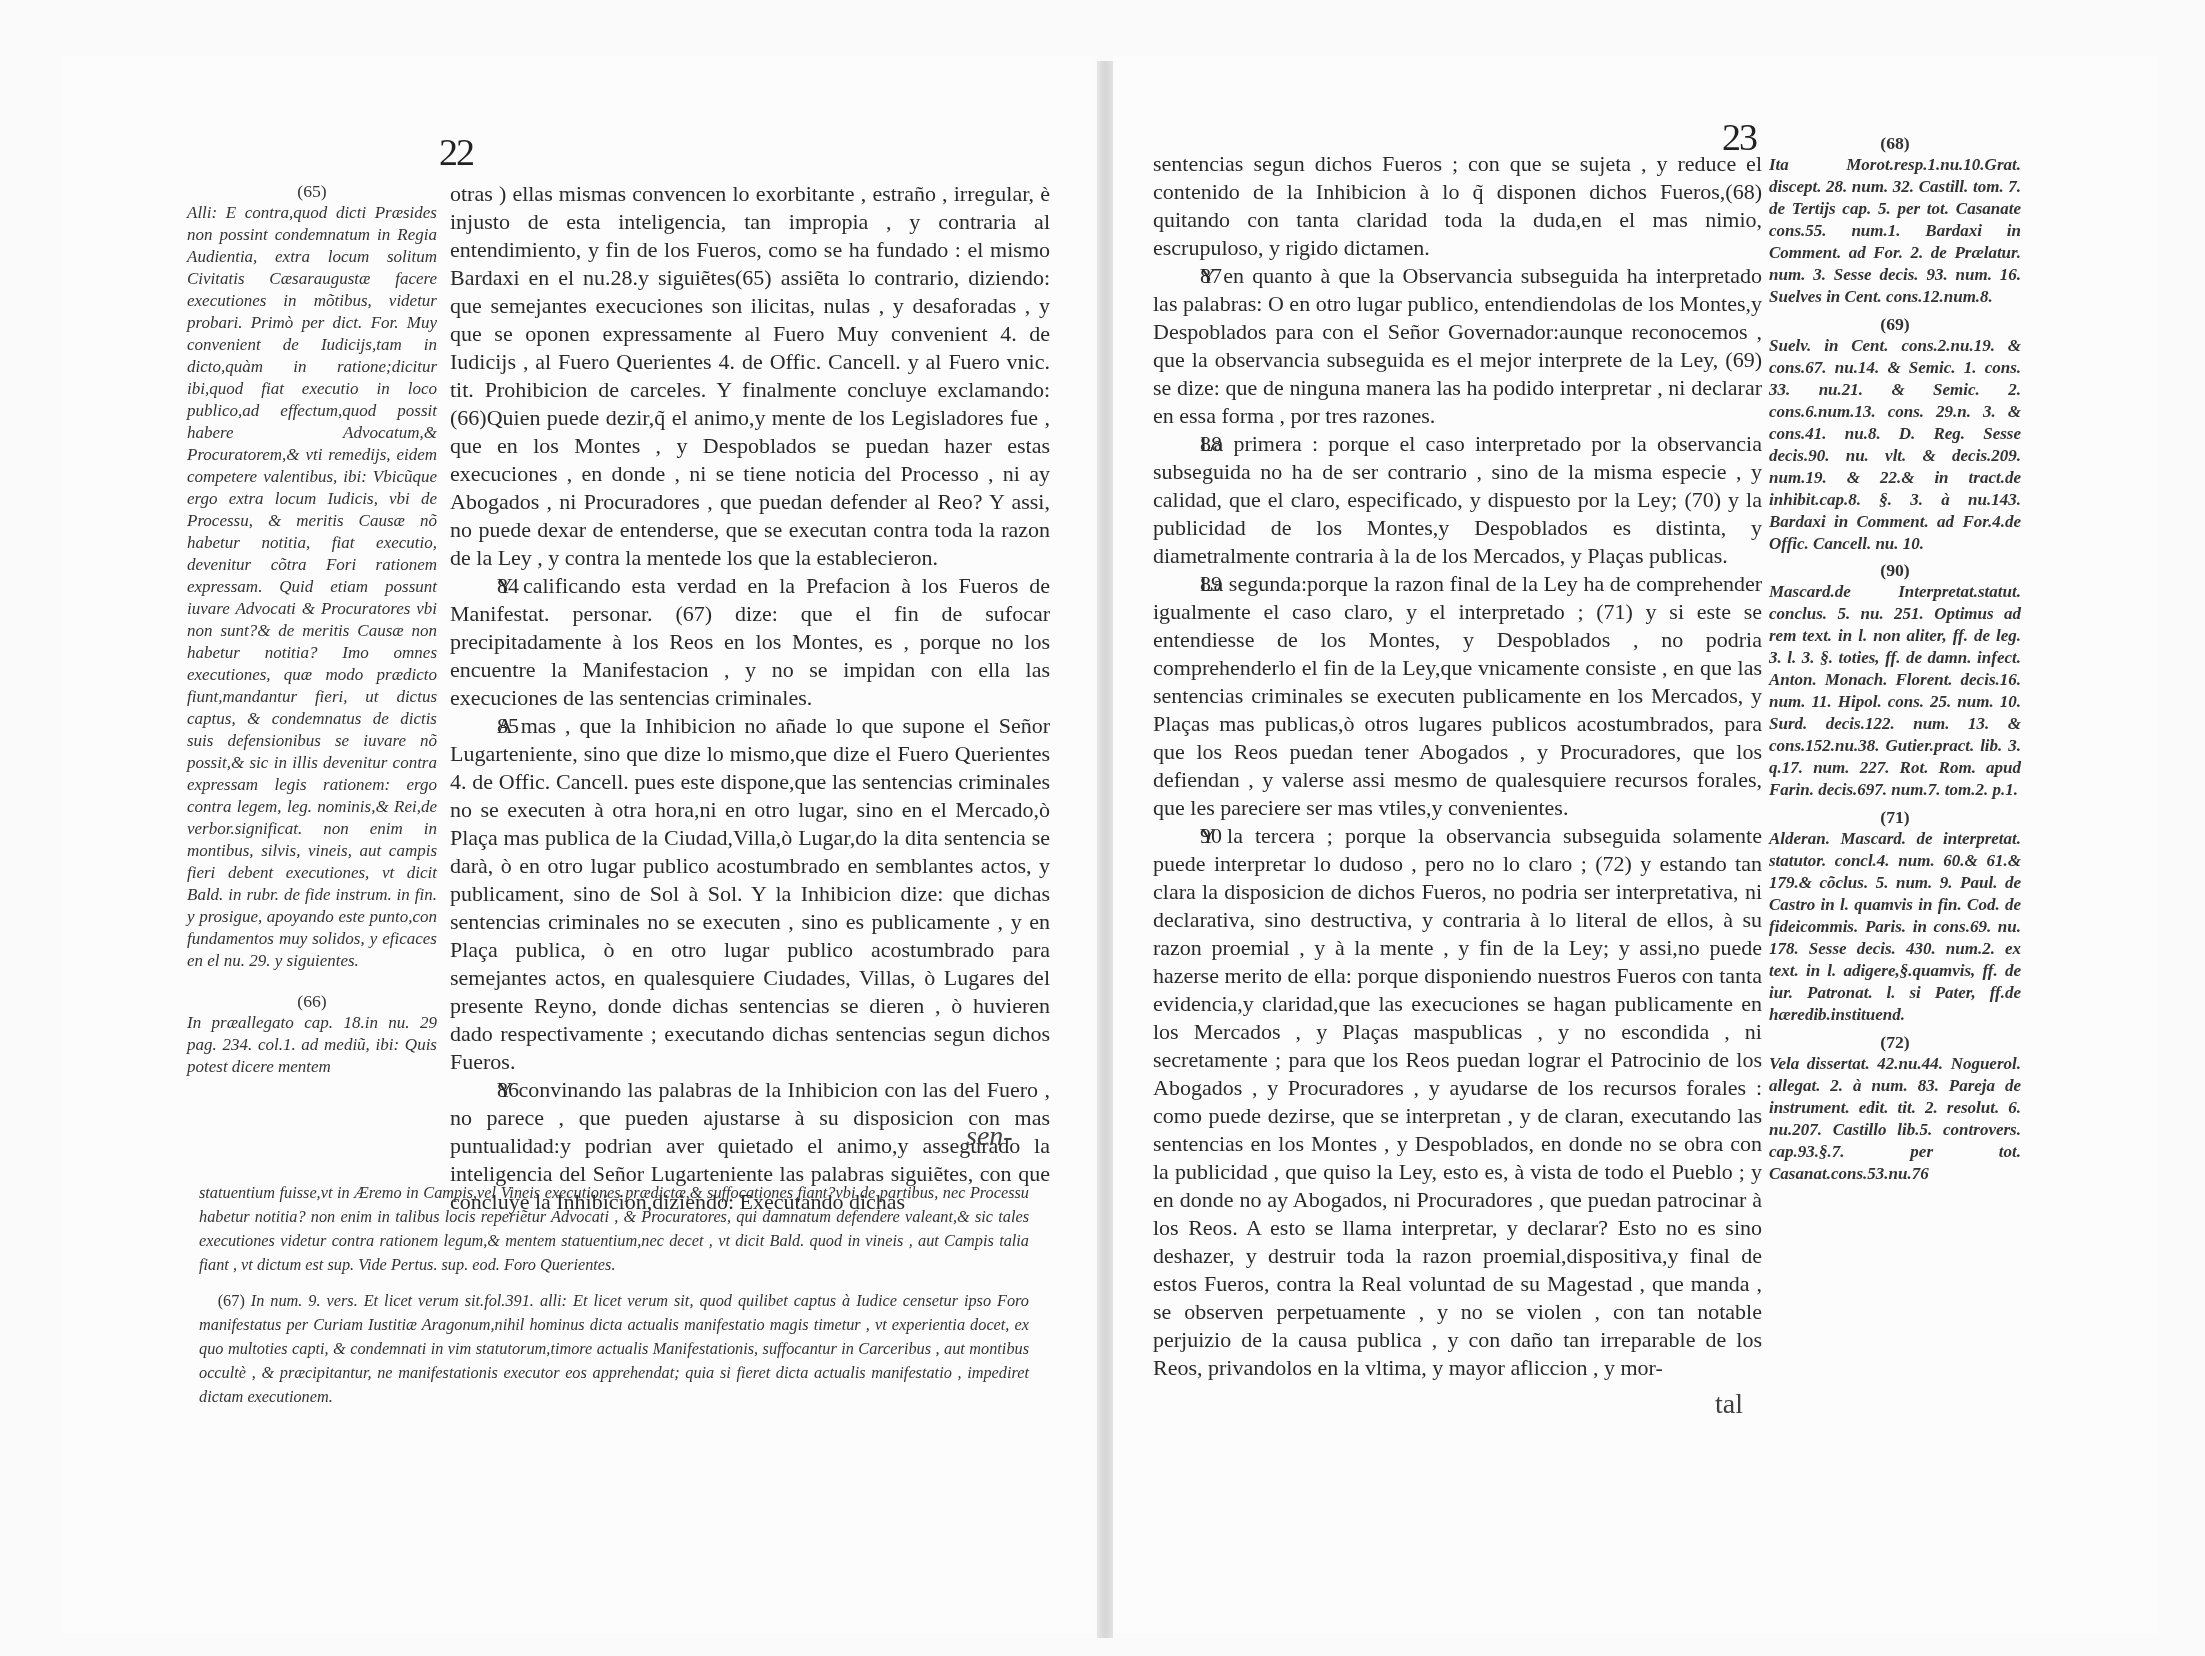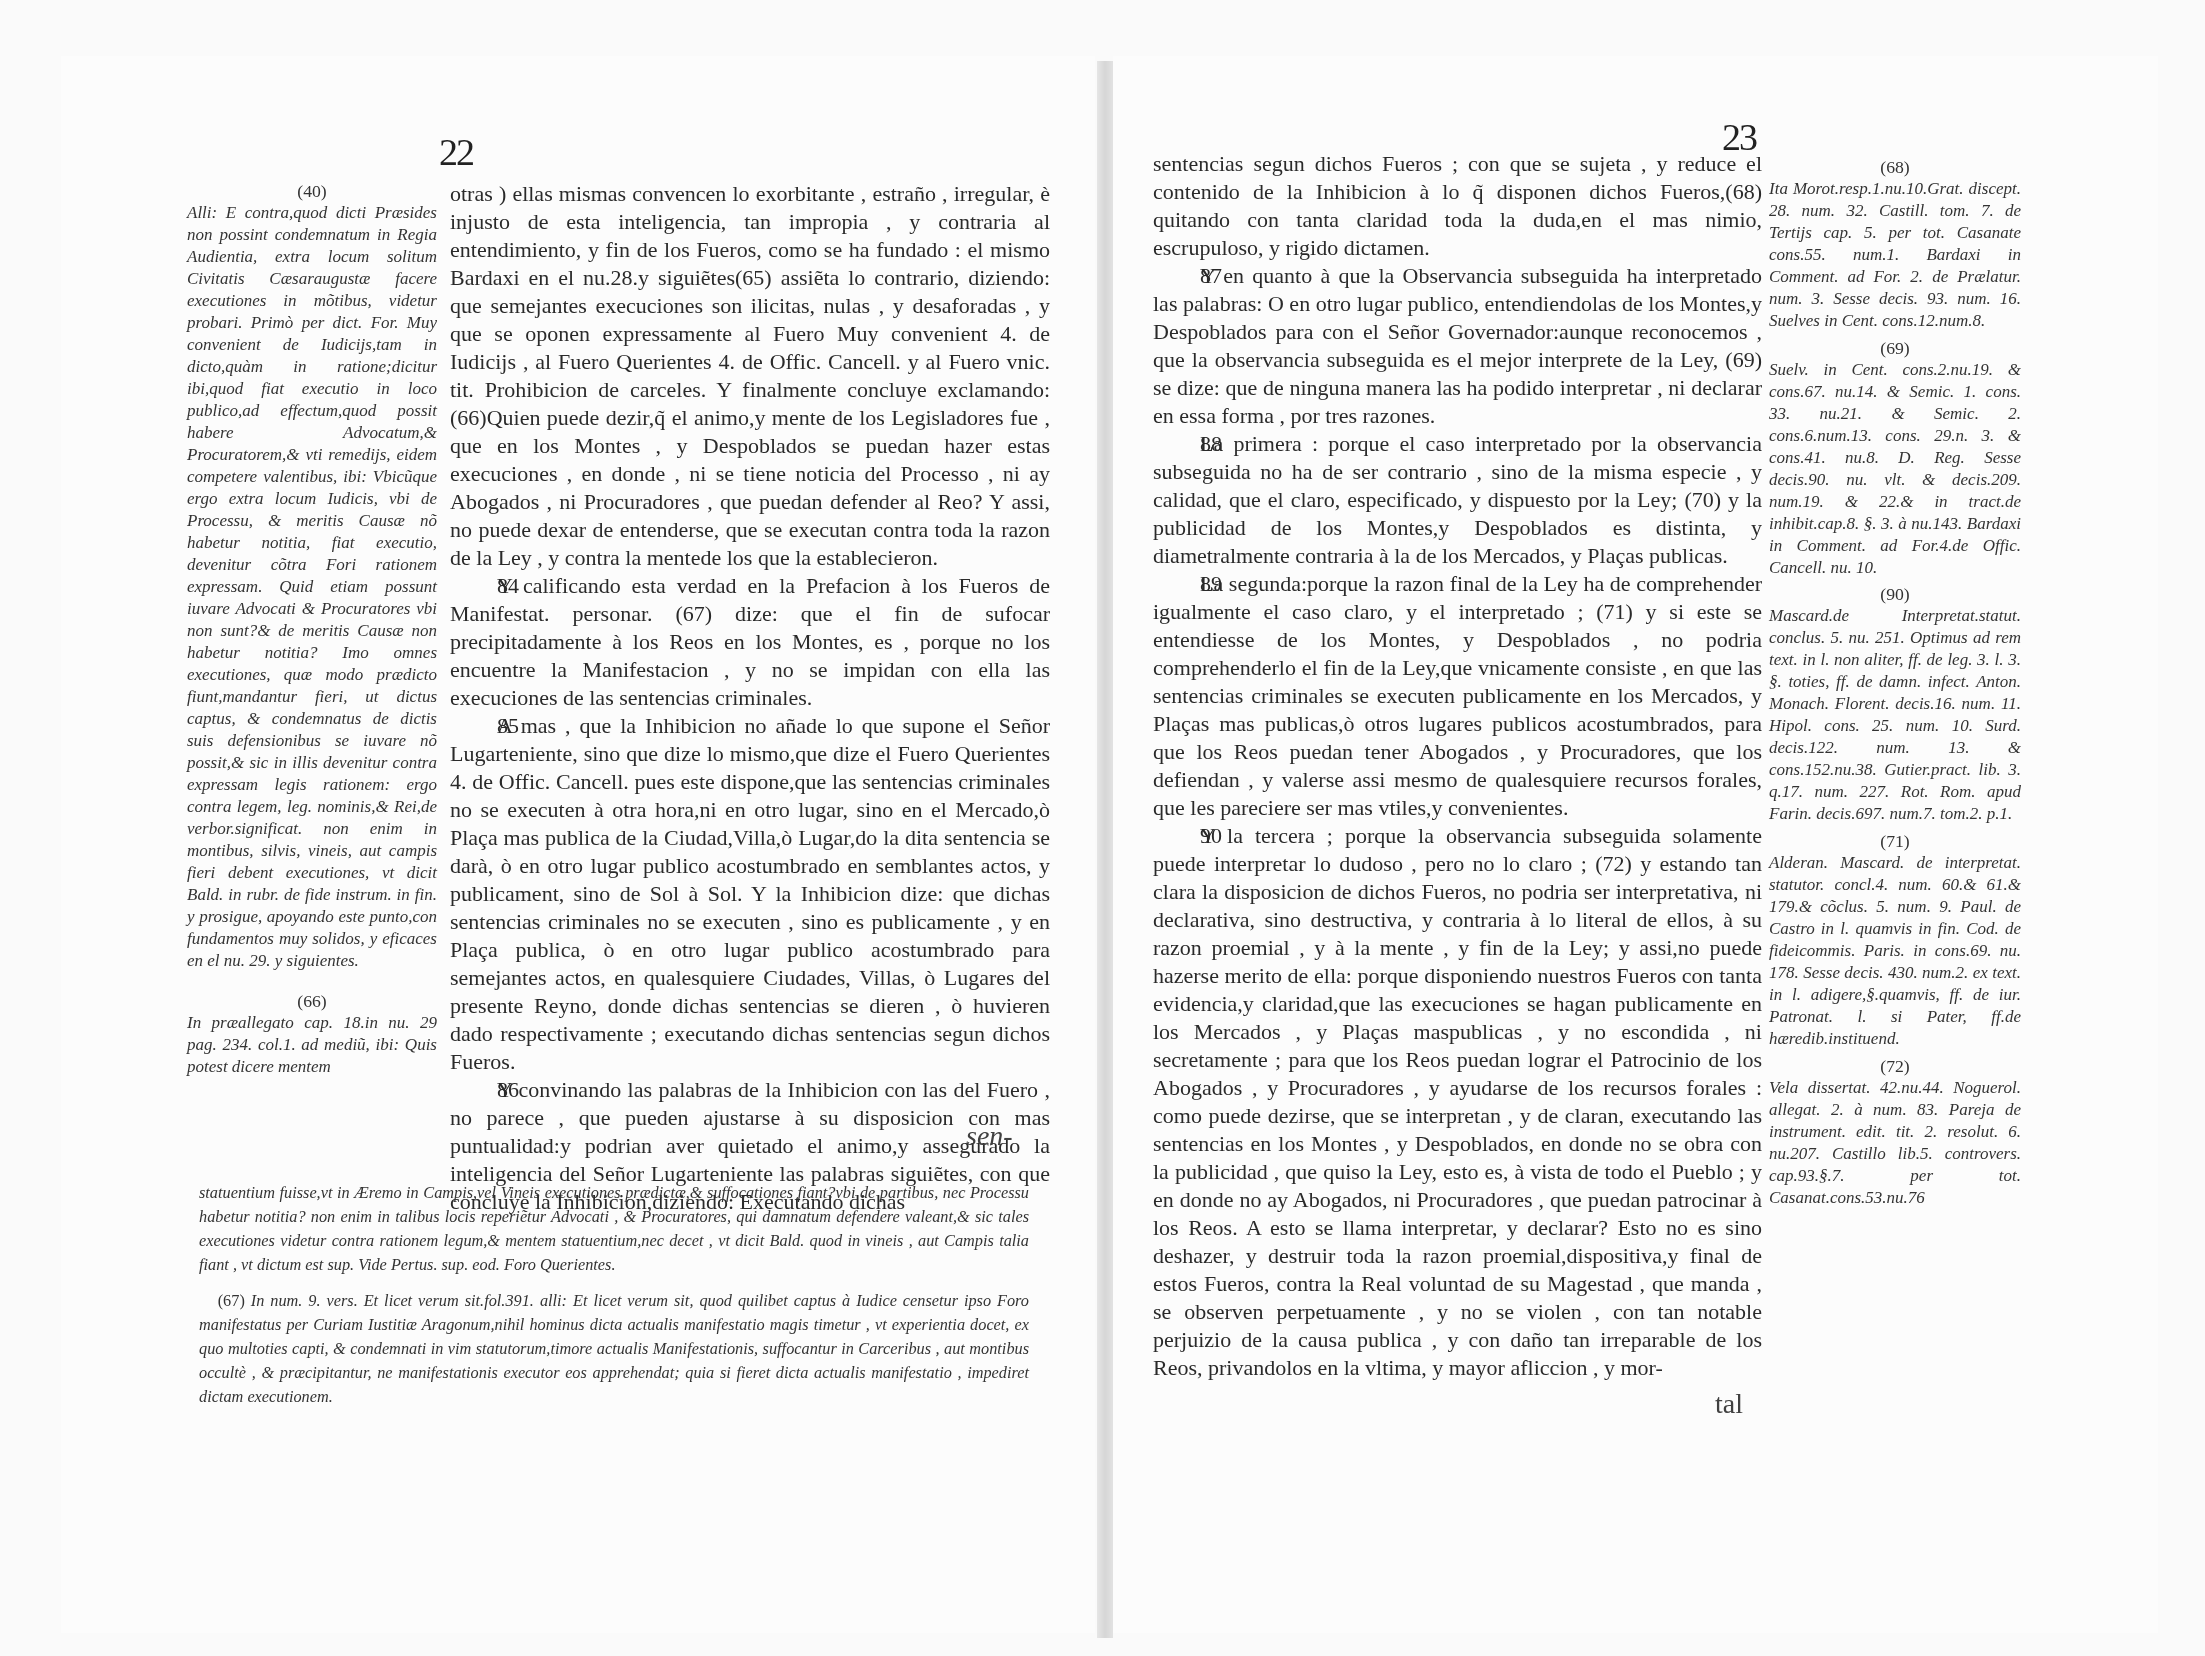--- a/index.html
+++ b/index.html
@@ -45,21 +45,21 @@
 </head>
 <body>
 
 <div class="page page-left"></div>
 <div class="gutter"></div>
 <div class="page page-right"></div>
 
 <div class="page-number" style="left:439px; top:133px;">22</div>
 
 <div class="col-notes" style="left:187px; top:180px; width:250px;">
-  <p class="note-head">(40)</p>
+  <p class="note-head">(65)</p>
   <p class="note-body">Alli: E contra,quod dicti Præsides non possint condemnatum in Regia Audientia, extra locum solitum Civitatis Cæsaraugustæ facere executiones in mõtibus, videtur probari. Primò per dict. For. Muy convenient de Iudicijs,tam in dicto,quàm in ratione;dicitur ibi,quod fiat executio in loco publico,ad effectum,quod possit habere Advocatum,&amp; Procuratorem,&amp; vti remedijs, eidem competere valentibus, ibi: Vbicũque ergo extra locum Iudicis, vbi de Processu, &amp; meritis Causæ nõ habetur notitia, fiat executio, devenitur cõtra Fori rationem expressam. Quid etiam possunt iuvare Advocati &amp; Procuratores vbi non sunt?&amp; de meritis Causæ non habetur notitia? Imo omnes executiones, quæ modo prædicto fiunt,mandantur fieri, ut dictus captus, &amp; condemnatus de dictis suis defensionibus se iuvare nõ possit,&amp; sic in illis devenitur contra expressam legis rationem: ergo contra legem, leg. nominis,&amp; Rei,de verbor.significat. non enim in montibus, silvis, vineis, aut campis fieri debent executiones, vt dicit Bald. in rubr. de fide instrum. in fin. y prosigue, apoyando este punto,con fundamentos muy solidos, y eficaces en el nu. 29. y siguientes.</p>
   <p class="note-head" style="margin-top:18px;">(66)</p>
   <p class="note-body">In præallegato cap. 18.in nu. 29 pag. 234. col.1. ad mediũ, ibi: Quis potest dicere mentem</p>
 </div>
 
 <div class="col-main" style="left:450px; top:180px; width:600px;">
   <p><span>otras ) ellas mismas convencen lo exorbitante , estraño , irregular, è injusto de esta inteligencia, tan impropia , y contraria al entendimiento, y fin de los Fueros, como se ha fundado : el mismo Bardaxi en el nu.28.y siguiẽtes(65) assiẽta lo contrario, diziendo: que semejantes execuciones son ilicitas, nulas , y desaforadas , y que se oponen expressamente al Fuero Muy convenient 4. de Iudicijs , al Fuero Querientes 4. de Offic. Cancell. y al Fuero vnic. tit. Prohibicion de carceles. Y finalmente concluye exclamando:(66)Quien puede dezir,q̃ el animo,y mente de los Legisladores fue , que en los Montes , y Despoblados se puedan hazer estas execuciones , en donde , ni se tiene noticia del Processo , ni ay Abogados , ni Procuradores , que puedan defender al Reo? Y assi, no puede dexar de entenderse, que se executan contra toda la razon de la Ley , y contra la mentede los que la establecieron.</span></p>
   <p class="para"><span class="pnum">84</span><span>Y calificando esta verdad en la Prefacion à los Fueros de Manifestat. personar. (67) dize: que el fin de sufocar precipitadamente à los Reos en los Montes, es , porque no los encuentre la Manifestacion , y no se impidan con ella las execuciones de las sentencias criminales.</span></p>
   <p class="para"><span class="pnum">85</span><span>A mas , que la Inhibicion no añade lo que supone el Señor Lugarteniente, sino que dize lo mismo,que dize el Fuero Querientes 4. de Offic. Cancell. pues este dispone,que las sentencias criminales no se executen à otra hora,ni en otro lugar, sino en el Mercado,ò Plaça mas publica de la Ciudad,Villa,ò Lugar,do la dita sentencia se darà, ò en otro lugar publico acostumbrado en semblantes actos, y publicament, sino de Sol à Sol. Y la Inhibicion dize: que dichas sentencias criminales no se executen , sino es publicamente , y en Plaça publica, ò en otro lugar publico acostumbrado para semejantes actos, en qualesquiere Ciudades, Villas, ò Lugares del presente Reyno, donde dichas sentencias se dieren , ò huvieren dado respectivamente ; executando dichas sentencias segun dichos Fueros.</span></p>
   <p class="para"><span class="pnum">86</span><span>Y convinando las palabras de la Inhibicion con las del Fuero , no parece , que pueden ajustarse à su disposicion con mas puntualidad:y podrian aver quietado el animo,y assegurado la inteligencia del Señor Lugarteniente las palabras siguiẽtes, con que concluye la Inhibicion,diziendo: Executando dichas</span></p>
@@ -77,21 +77,21 @@
 <div class="col-main" style="left:1153px; top:150px; width:609px;">
   <p><span>sentencias segun dichos Fueros ; con que se sujeta , y reduce el contenido de la Inhibicion à lo q̃ disponen dichos Fueros,(68) quitando con tanta claridad toda la duda,en el mas nimio, escrupuloso, y rigido dictamen.</span></p>
   <p class="para"><span class="pnum">87</span><span>Y en quanto à que la Observancia subseguida ha interpretado las palabras: O en otro lugar publico, entendiendolas de los Montes,y Despoblados para con el Señor Governador:aunque reconocemos , que la observancia subseguida es el mejor interprete de la Ley, (69) se dize: que de ninguna manera las ha podido interpretar , ni declarar en essa forma , por tres razones.</span></p>
   <p class="para"><span class="pnum">88</span><span>La primera : porque el caso interpretado por la observancia subseguida no ha de ser contrario , sino de la misma especie , y calidad, que el claro, especificado, y dispuesto por la Ley; (70) y la publicidad de los Montes,y Despoblados es distinta, y diametralmente contraria à la de los Mercados, y Plaças publicas.</span></p>
   <p class="para"><span class="pnum">89</span><span>La segunda:porque la razon final de la Ley ha de comprehender igualmente el caso claro, y el interpretado ; (71) y si este se entendiesse de los Montes, y Despoblados , no podria comprehenderlo el fin de la Ley,que vnicamente consiste , en que las sentencias criminales se executen publicamente en los Mercados, y Plaças mas publicas,ò otros lugares publicos acostumbrados, para que los Reos puedan tener Abogados , y Procuradores, que los defiendan , y valerse assi mesmo de qualesquiere recursos forales, que les pareciere ser mas vtiles,y convenientes.</span></p>
   <p class="para"><span class="pnum">90</span><span>Y la tercera ; porque la observancia subseguida solamente puede interpretar lo dudoso , pero no lo claro ; (72) y estando tan clara la disposicion de dichos Fueros, no podria ser interpretativa, ni declarativa, sino destructiva, y contraria à lo literal de ellos, à su razon proemial , y à la mente , y fin de la Ley; y assi,no puede hazerse merito de ella: porque disponiendo nuestros Fueros con tanta evidencia,y claridad,que las execuciones se hagan publicamente en los Mercados , y Plaças maspublicas , y no escondida , ni secretamente ; para que los Reos puedan lograr el Patrocinio de los Abogados , y Procuradores , y ayudarse de los recursos forales : como puede dezirse, que se interpretan , y de claran, executando las sentencias en los Montes , y Despoblados, en donde no se obra con la publicidad , que quiso la Ley, esto es, à vista de todo el Pueblo ; y en donde no ay Abogados, ni Procuradores , que puedan patrocinar à los Reos. A esto se llama interpretar, y declarar? Esto no es sino deshazer, y destruir toda la razon proemial,dispositiva,y final de estos Fueros, contra la Real voluntad de su Magestad , que manda , se observen perpetuamente , y no se violen , con tan notable perjuizio de la causa publica , y con daño tan irreparable de los Reos, privandolos en la vltima, y mayor afliccion , y mor-</span></p>
 </div>
 
 <div class="catch" style="left:1715px; top:1388px; font-style:normal;">tal</div>
 
-<div class="col-notes" style="left:1769px; top:156px; width:252px;">
+<div class="col-notes" style="left:1769px; top:132px; width:252px;font-weight:bold;">
   <p class="note-head">(68)</p>
   <p class="note-body">Ita Morot.resp.1.nu.10.Grat. discept. 28. num. 32. Castill. tom. 7. de Tertijs cap. 5. per tot. Casanate cons.55. num.1. Bardaxi in Comment. ad For. 2. de Prælatur. num. 3. Sesse decis. 93. num. 16. Suelves in Cent. cons.12.num.8.</p>
   <p class="note-head">(69)</p>
   <p class="note-body">Suelv. in Cent. cons.2.nu.19. &amp; cons.67. nu.14. &amp; Semic. 1. cons. 33. nu.21. &amp; Semic. 2. cons.6.num.13. cons. 29.n. 3. &amp; cons.41. nu.8. D. Reg. Sesse decis.90. nu. vlt. &amp; decis.209. num.19. &amp; 22.&amp; in tract.de inhibit.cap.8. §. 3. à nu.143. Bardaxi in Comment. ad For.4.de Offic. Cancell. nu. 10.</p>
   <p class="note-head">(90)</p>
   <p class="note-body">Mascard.de Interpretat.statut. conclus. 5. nu. 251. Optimus ad rem text. in l. non aliter, ff. de leg. 3. l. 3. §. toties, ff. de damn. infect. Anton. Monach. Florent. decis.16. num. 11. Hipol. cons. 25. num. 10. Surd. decis.122. num. 13. &amp; cons.152.nu.38. Gutier.pract. lib. 3. q.17. num. 227. Rot. Rom. apud Farin. decis.697. num.7. tom.2. p.1.</p>
   <p class="note-head">(71)</p>
   <p class="note-body">Alderan. Mascard. de interpretat. statutor. concl.4. num. 60.&amp; 61.&amp; 179.&amp; cõclus. 5. num. 9. Paul. de Castro in l. quamvis in fin. Cod. de fideicommis. Paris. in cons.69. nu. 178. Sesse decis. 430. num.2. ex text. in l. adigere,§.quamvis, ff. de iur. Patronat. l. si Pater, ff.de hæredib.instituend.</p>
   <p class="note-head">(72)</p>
   <p class="note-body">Vela dissertat. 42.nu.44. Noguerol. allegat. 2. à num. 83. Pareja de instrument. edit. tit. 2. resolut. 6. nu.207. Castillo lib.5. controvers. cap.93.§.7. per tot. Casanat.cons.53.nu.76</p>

